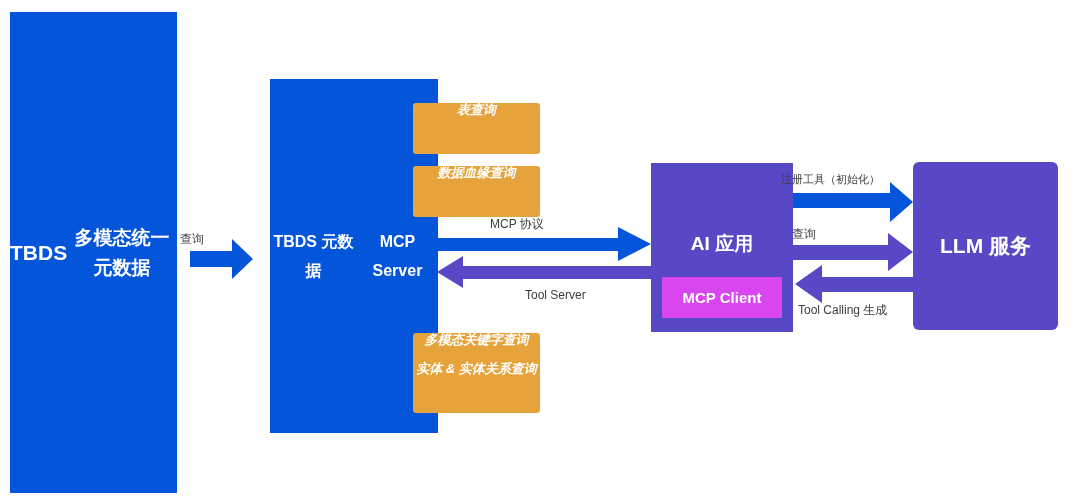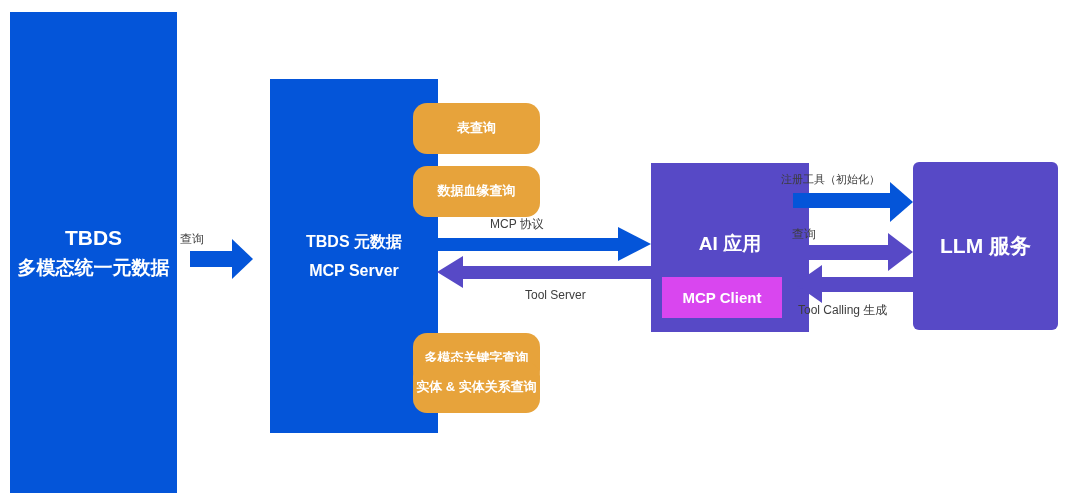--- a/index.html
+++ b/index.html
@@ -1,37 +1,37 @@
 <!DOCTYPE html>
 <html><head>
 <meta charset="utf-8">
 <style>
   html,body{margin:0;padding:0;background:#ffffff;}
   .canvas{
     position:relative;width:1080px;height:504px;background:#ffffff;overflow:hidden;
     font-family:"Liberation Sans","DejaVu Sans",sans-serif;
   }
-  .box{position:absolute;color:#fff;display:flex;flex-direction:column;align-items:center;justify-content:center;text-align:center;}
+  .box{position:absolute;color:#fff;display:flex;flex-direction:row;align-items:center;justify-content:center;text-align:center;}
   .blue-fill{background:#0455d9;}
   .purple-fill{background:#5749c6;}
 
   
   .tbds-box{left:10px;top:12px;width:167px;height:481px;}
   .tbds-box .l1{font-size:21px;font-weight:bold;line-height:30px;}
   .tbds-box .l2{font-size:19px;font-weight:bold;line-height:30px;}
 
   .mcp-server-box{left:270px;top:79px;width:168px;height:354px;}
   .mcp-server-box .l1,.mcp-server-box .l2{font-size:16px;font-weight:bold;line-height:29px;}
 
-  .tool{position:absolute;left:413px;width:127px;height:51px;background:#e7a33b;border-radius:14px;
-        color:#fff;font-size:13px;font-weight:bold;display:flex;align-items:center;justify-content:center;
-        text-align:center;line-height:1.1;}
+  .tool{position:absolute;left:413px;width:127px;height:51px;background:#e7a33b;border-radius:3px;
+        color:#fff;font-size:13px;font-weight:bold;display:flex;justify-content:center;
+        text-align:center;line-height:1.1;font-style:italic;}
   .tool-1{top:103px;} .tool-2{top:166px;} .tool-3{top:293px;margin-top:40px;} .tool-4{top:362px;}
 
-  .ai-box{left:651px;top:163px;width:142px;height:169px;padding-left:16px;}
+  .ai-box{left:651px;top:163px;width:142px;height:169px;}
   .ai-title{position:absolute;left:0;right:0;top:68px;font-size:19px;font-weight:bold;text-align:center;}
   .mcp-client{position:absolute;left:11px;top:114px;width:120px;height:41px;background:#d946ef;
               display:flex;align-items:center;justify-content:center;font-size:15px;font-weight:bold;color:#fff;}
 
   .llm-box{left:913px;top:162px;width:145px;height:168px;border-radius:6px;}
   .llm-box .l1{font-size:21px;font-weight:bold;}
 
   
   .arrow-label{position:absolute;font-size:12px;color:#3d3d3d;text-align:left;white-space:nowrap;}
   .ab{position:absolute;}                 

